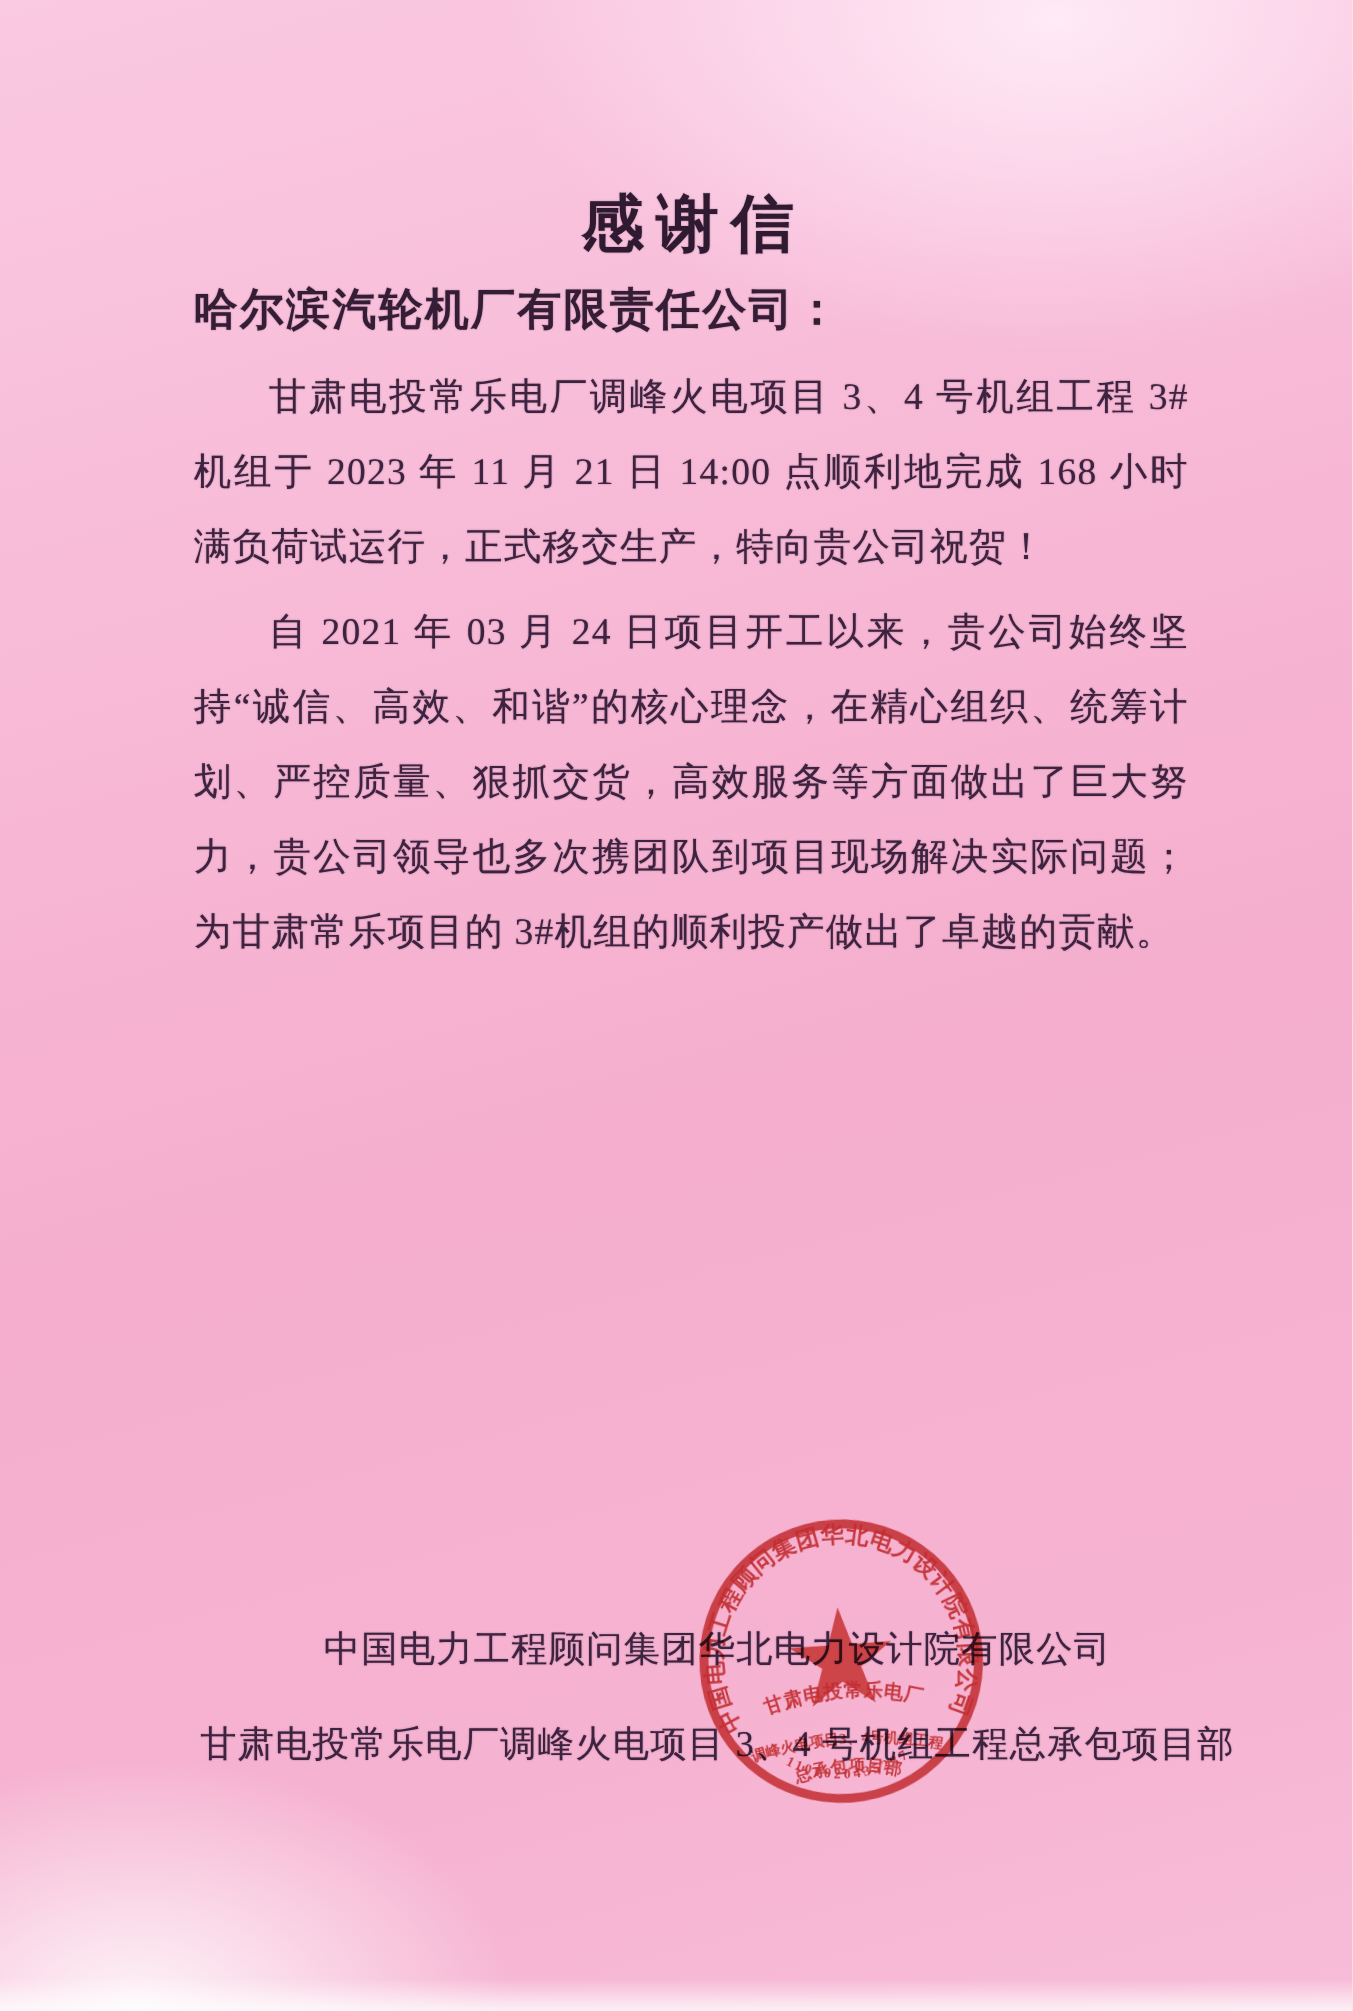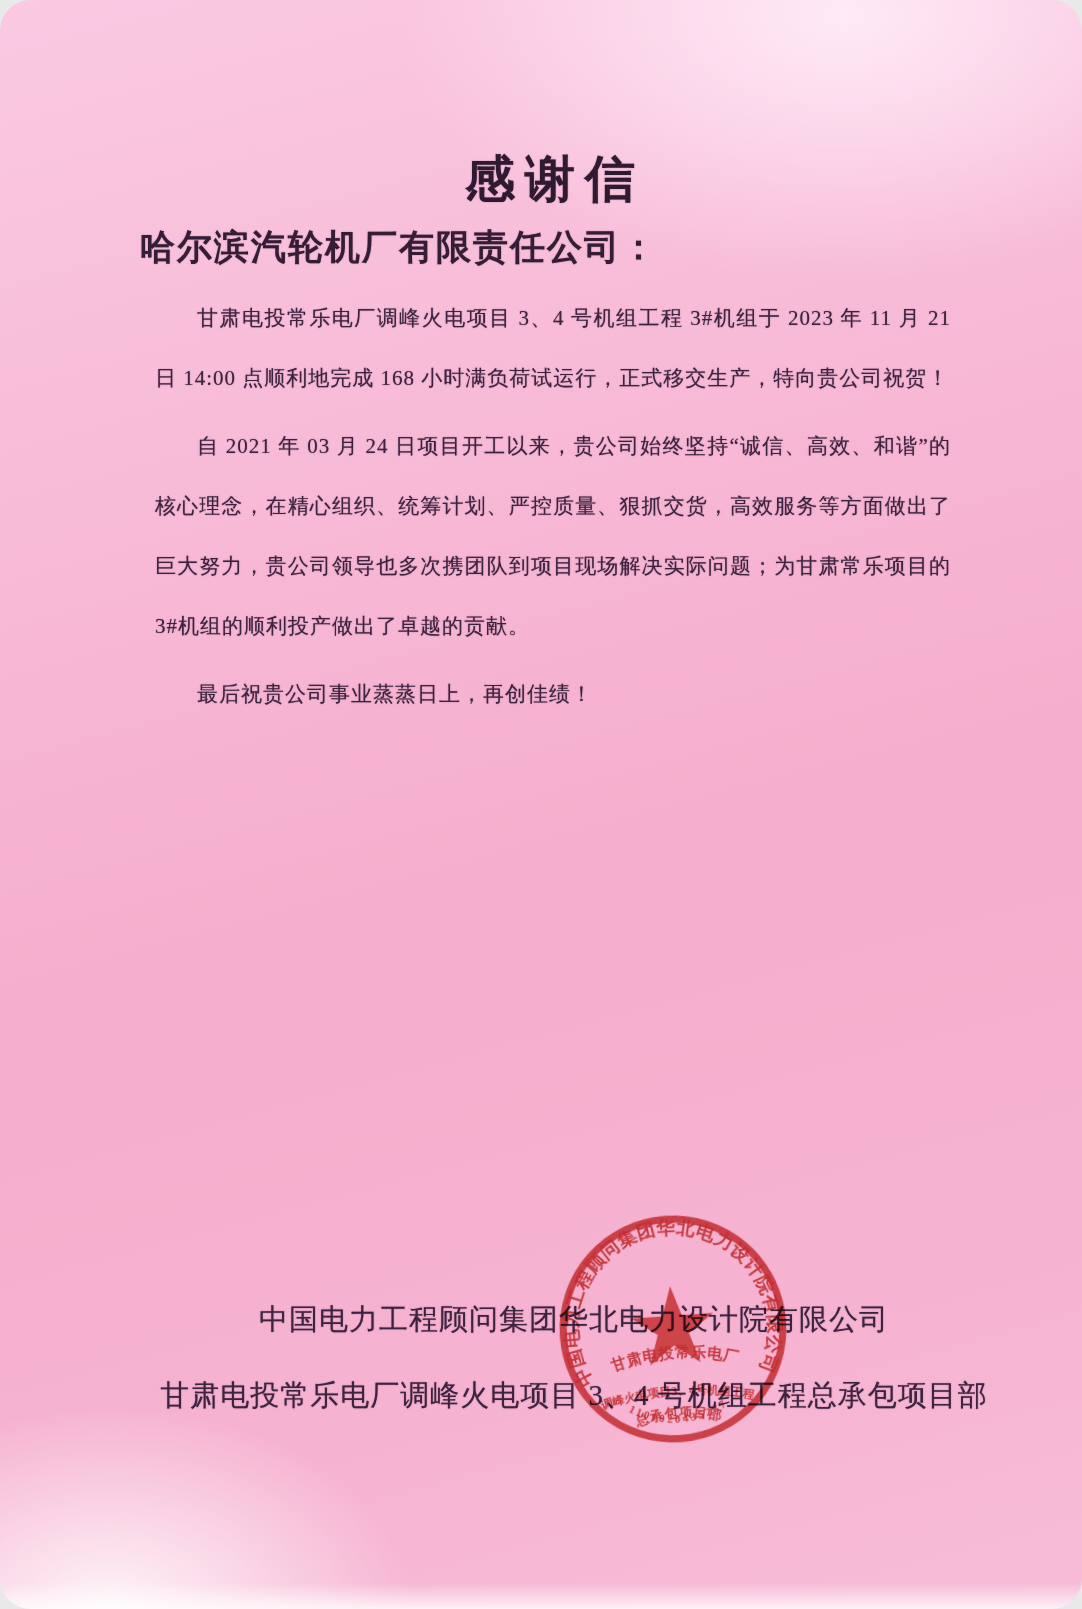--- a/index.html
+++ b/index.html
@@ -10,21 +10,20 @@
     width: 1082px;
     height: 1609px;
     overflow: hidden;
     font-family: "Liberation Serif", "DejaVu Serif", serif;
     color: #3e2340;
     background:
       radial-gradient(ellipse 55% 22% at 78% 1%, rgba(255,236,248,0.95), rgba(255,236,248,0) 75%),
       radial-gradient(ellipse 40% 18% at 10% 100%, rgba(255,255,255,0.85), rgba(255,255,255,0) 70%),
       linear-gradient(to top, rgba(255,255,255,0.8) 0px, rgba(255,255,255,0) 26px),
       linear-gradient(165deg, #fac9e2 0%, #f8bcd8 25%, #f5aecd 55%, #f6b3d1 80%, #f7bcd8 100%);
-    border-radius: 31px;
   }
 
   .scan-text {
     text-shadow: 0 0 1.3px rgba(62,35,64,0.55);
   }
 
   .title {
     position: absolute;
     top: 146px;
     left: 0;
@@ -34,33 +33,33 @@
     text-align: center;
     font-size: 50px;
     font-weight: bold;
     letter-spacing: 10px;
     color: #301a31;
   }
 
   .recipient {
     position: absolute;
     top: 224px;
-    left: 140px;
+    left: 155px;
     font-size: 35px;
     font-weight: bold;
     letter-spacing: 2px;
     color: #341d35;
   }
 
   .body-text {
     position: absolute;
     top: 288px;
     left: 155px;
     width: 796px;
-    font-size: 21px;
+    font-size: 30px;
     line-height: 60px;
     letter-spacing: 1px;
     text-align: justify;
   }
   .body-text p {
     margin: 0 0 8px 0;
     text-indent: 2em;
   }
 
   .signature {
@@ -115,21 +114,20 @@
 
 <div class="page">
 
   <div class="title scan-text">感谢信</div>
 
   <div class="recipient scan-text">哈尔滨汽轮机厂有限责任公司：</div>
 
   <div class="body-text scan-text">
     <p>甘肃电投常乐电厂调峰火电项目 3、4 号机组工程 3#机组于 2023 年 11 月 21 日 14:00 点顺利地完成 168 小时满负荷试运行，正式移交生产，特向贵公司祝贺！</p>
     <p>自 2021 年 03 月 24 日项目开工以来，贵公司始终坚持“诚信、高效、和谐”的核心理念，在精心组织、统筹计划、严控质量、狠抓交货，高效服务等方面做出了巨大努力，贵公司领导也多次携团队到项目现场解决实际问题；为甘肃常乐项目的 3#机组的顺利投产做出了卓越的贡献。</p>
-    <p>最后祝贵公司事业蒸蒸日上，再创佳绩！</p>
   </div>
 
   <div class="signature scan-text">
     <p class="sig-line1">中国电力工程顾问集团华北电力设计院有限公司</p>
     <p class="sig-line2">甘肃电投常乐电厂调峰火电项目 3、4 号机组工程总承包项目部</p>
   </div>
 
   <svg class="seal" viewBox="0 0 228 228" xmlns="http://www.w3.org/2000/svg">
     <defs>
       <path id="ringPath" d="M 37.8,167.3 A 93,93 0 1 1 190.2,167.3" fill="none"></path>

